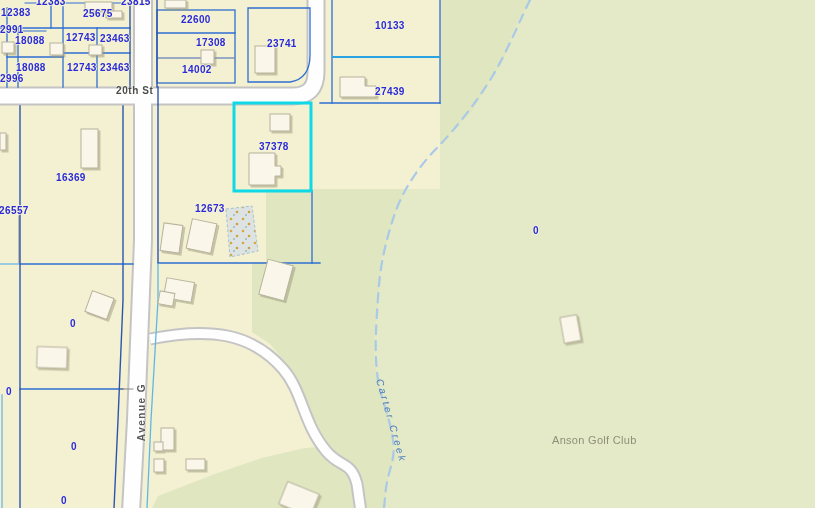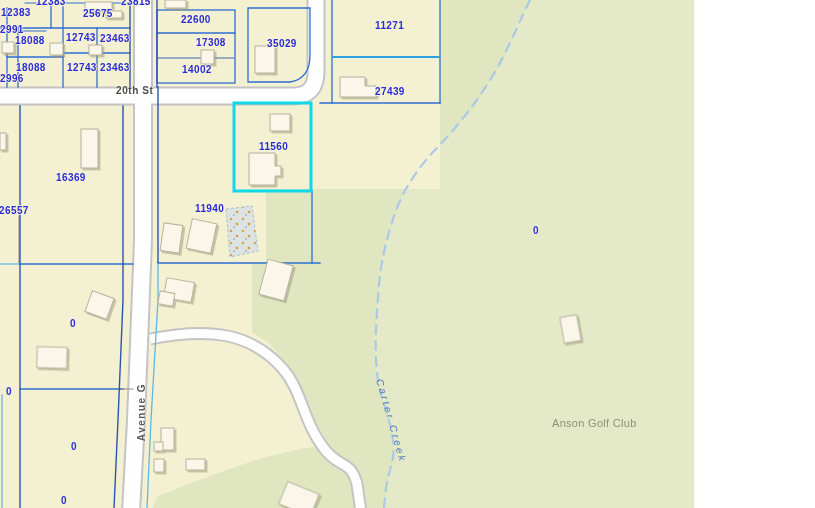--- a/index.html
+++ b/index.html
@@ -1,17 +1,17 @@
 <!DOCTYPE html>
 <html><head>
 <meta charset="utf-8">
 <style>
   html,body{margin:0;padding:0;background:#fff;}
   .viewport{
-    position:relative;width:694px;height:508px;overflow:hidden;
+    position:relative;width:815px;height:508px;overflow:hidden;
     font-family:"Liberation Sans",sans-serif;background:#dfe6c0;
   }
   .viewport svg{position:absolute;left:0;top:0;}
   .lbl{position:absolute;white-space:nowrap;line-height:1;}
   .num{
     font-weight:bold;font-size:10px;color:#2a2ad8;letter-spacing:.4px;
     text-shadow:1px 0 0 rgba(246,243,215,.85),-1px 0 0 rgba(246,243,215,.85),
                 0 1px 0 rgba(246,243,215,.85),0 -1px 0 rgba(246,243,215,.85);
   }
   .street{
@@ -20,21 +20,21 @@
   }
   .street-v{
     transform:translate(-50%,-50%) rotate(-90deg);transform-origin:center;
     color:#59595b;letter-spacing:1.5px;
   }
   .creek-lbl{
     font-style:italic;font-size:10px;color:#4e7dbd;letter-spacing:2.5px;
     transform:translate(-50%,-50%) rotate(74deg);transform-origin:center;
     text-shadow:0 0 2px rgba(224,231,194,.9);
   }
-  .place-lbl{font-size:11px;color:#8f8f7a;letter-spacing:.3px;}
+  .place-lbl{font-size:11px;color:#8f8f7a;letter-spacing:.3px;margin-top:17px;}
   .bld{fill:#faf7ea;stroke:#b6b29c;stroke-width:1;}
 </style>
 </head>
 <body>
 
 <div class="viewport">
 
   <svg width="815" height="508" viewBox="0 0 815 508">
     <defs>
       <pattern id="treePattern" width="12" height="12" patternUnits="userSpaceOnUse">
@@ -143,25 +143,25 @@
   <div class="lbl num" style="left:15px;top:36px">18088</div>
   <div class="lbl num" style="left:66px;top:33px">12743</div>
   <div class="lbl num" style="left:100px;top:34px">23463</div>
   <div class="lbl num" style="left:16px;top:63px">18088</div>
   <div class="lbl num" style="left:67px;top:63px">12743</div>
   <div class="lbl num" style="left:100px;top:63px">23463</div>
   <div class="lbl num" style="left:-6px;top:74px">12996</div>
   <div class="lbl num" style="left:181px;top:15px">22600</div>
   <div class="lbl num" style="left:196px;top:38px">17308</div>
   <div class="lbl num" style="left:182px;top:65px">14002</div>
-  <div class="lbl num" style="left:267px;top:39px">35029</div>
-  <div class="lbl num" style="left:375px;top:21px">11271</div>
+  <div class="lbl num" style="left:267px;top:39px">23741</div>
+  <div class="lbl num" style="left:375px;top:21px">10133</div>
   <div class="lbl num" style="left:375px;top:87px">27439</div>
-  <div class="lbl num" style="left:259px;top:142px">11560</div>
-  <div class="lbl num" style="left:195px;top:204px">11940</div>
+  <div class="lbl num" style="left:259px;top:142px">37378</div>
+  <div class="lbl num" style="left:195px;top:204px">12673</div>
   <div class="lbl num" style="left:56px;top:173px">16369</div>
   <div class="lbl num" style="left:-1px;top:206px">26557</div>
   <div class="lbl num" style="left:70px;top:319px">0</div>
   <div class="lbl num" style="left:6px;top:387px">0</div>
   <div class="lbl num" style="left:71px;top:442px">0</div>
   <div class="lbl num" style="left:61px;top:496px">0</div>
   <div class="lbl num" style="left:533px;top:226px">0</div>
 
   <div class="lbl street" style="left:116px;top:86px">20th St</div>
   <div class="lbl street street-v" style="left:142px;top:412px">Avenue G</div>

